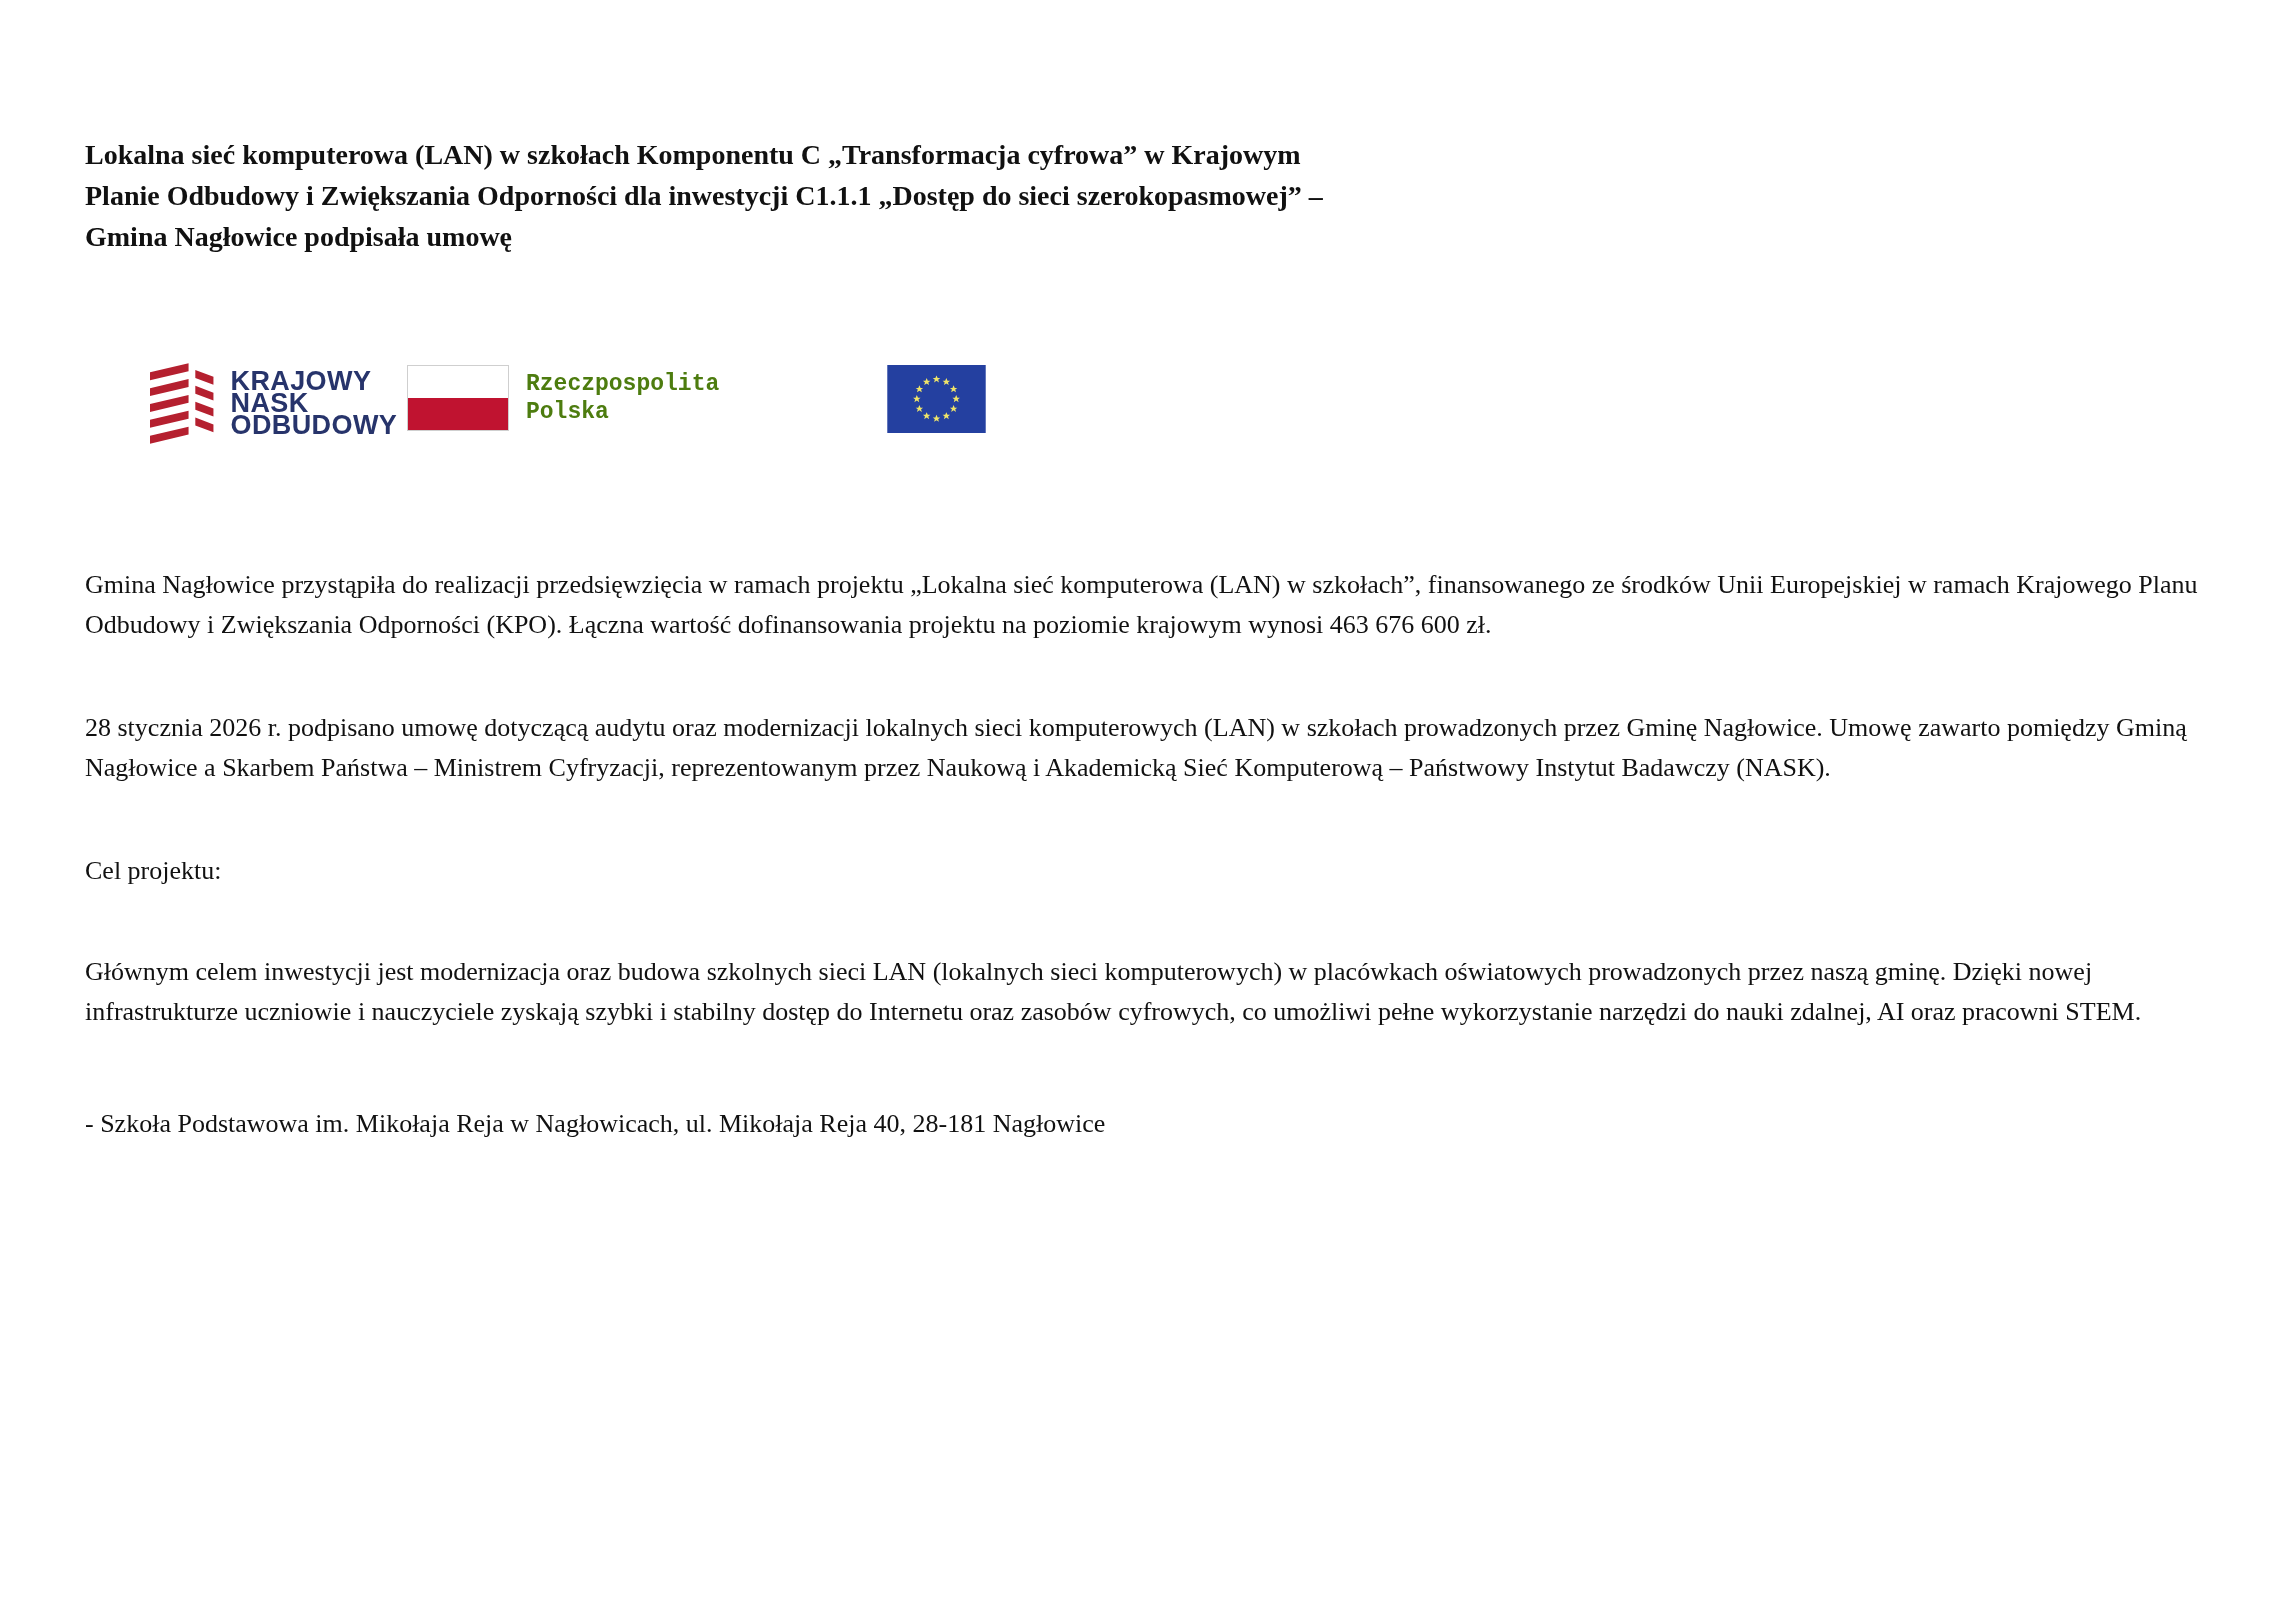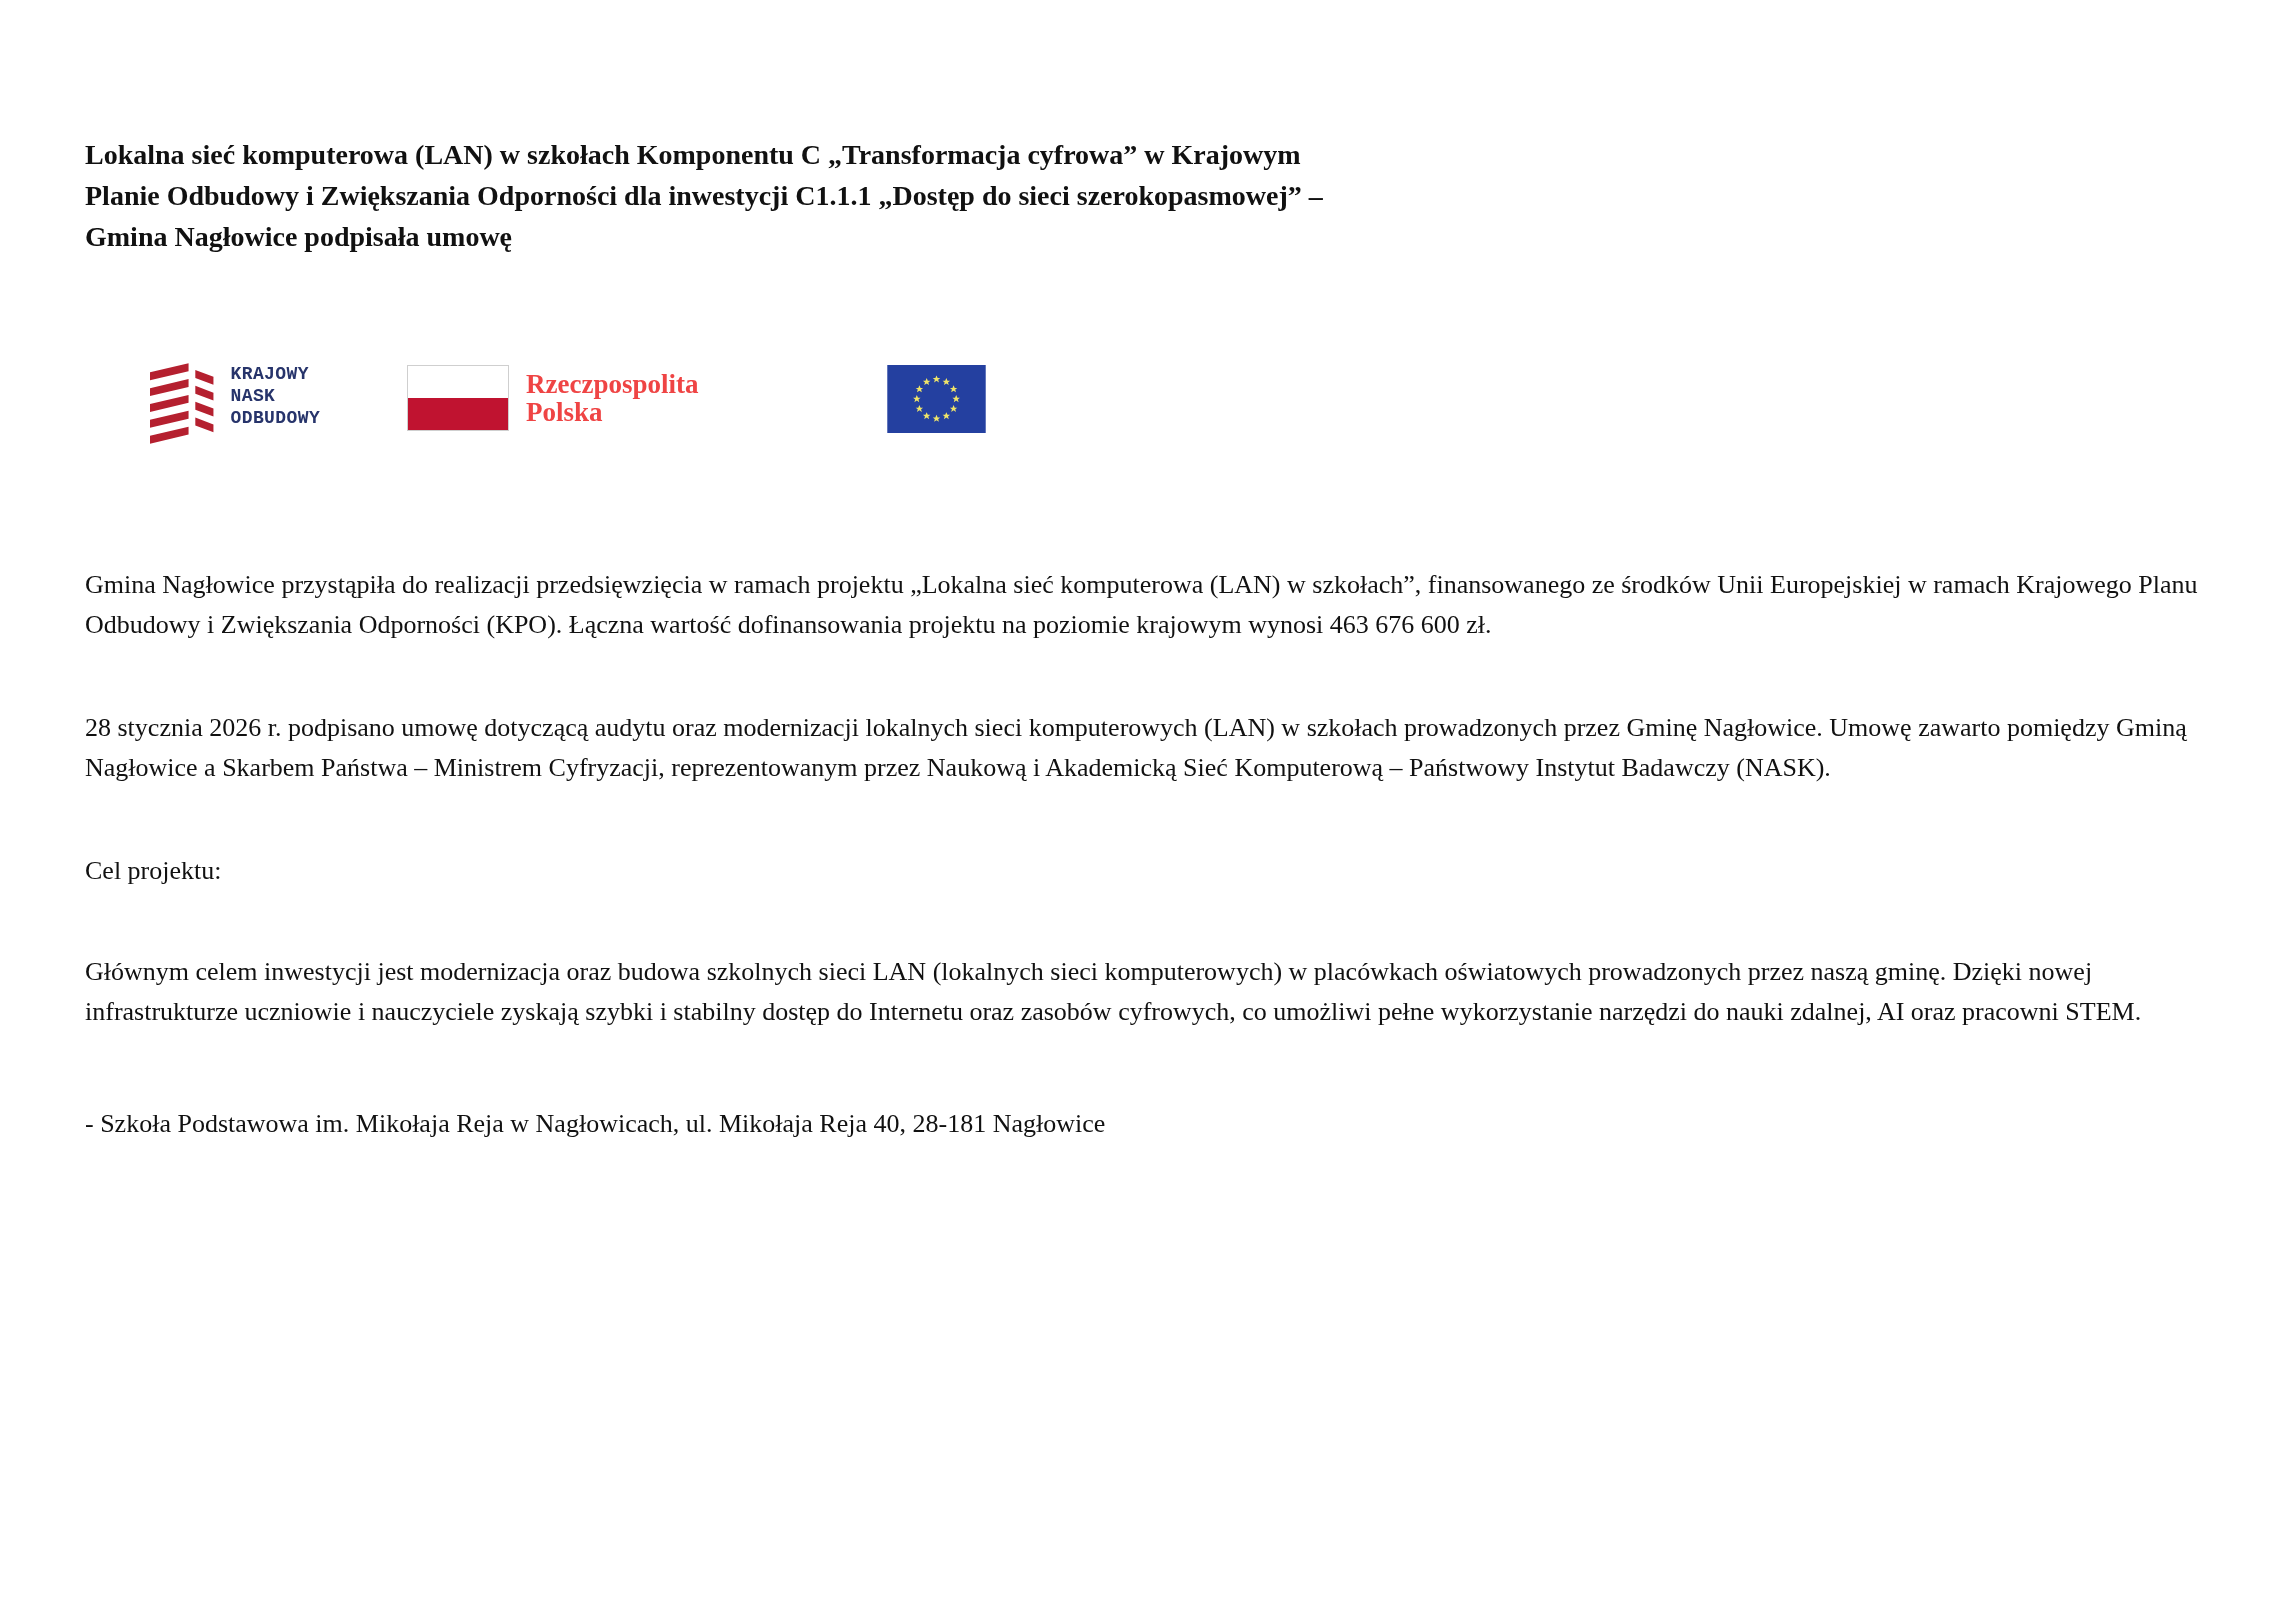--- a/index.html
+++ b/index.html
@@ -23,43 +23,43 @@
   }
   .logo-row {
     position: relative;
     height: 90px;
     margin-top: 102px;
   }
   .kpo-logo { position: absolute; left: 65px; top: 3.6px; display: flex; }
   .kpo-icon { width: 68px; height: 82px; }
   .kpo-text {
     margin-left: 12.5px;
-    margin-top: 0;
-    font-family: Liberation Mono, monospace;
+    margin-top: 7px;
+    font-family: Liberation Sans, sans-serif;
     font-weight: 700;
-    font-size: 18px;
+    font-size: 27px;
     line-height: 22.4px;
     letter-spacing: 0.4px;
     color: var(--kpo-navy, #27346b);
   }
   .pl-flag {
     position: absolute; left: 322px; top: 6.3px;
     width: 102px; height: 66px;
     border: 0.9px solid #cfcfcf;
     box-sizing: border-box;
   }
   .pl-flag .top { height: 50%; background: #ffffff; }
   .pl-flag .bottom { height: 50%; background: var(--flag-red, #c01330); }
   .pl-text {
     position: absolute; left: 441px; top: 10.7px;
-    font-family: Liberation Serif, serif;
+    font-family: Liberation Mono, monospace;
     font-weight: 700;
-    font-size: 27px;
+    font-size: 23px;
     line-height: 28px;
-    color: #ef4444;
+    color: #4d7c0f;
   }
   .eu-text {
     position: absolute; left: 519px; top: 5.4px; width: 266px;
     text-align: right;
     font-family: "Liberation Sans", sans-serif;
     font-size: 19px;
     line-height: 20.6px;
     color: #262626;
   }
   .eu-text .ngeu { font-weight: 700; font-size: 19.7px; }

